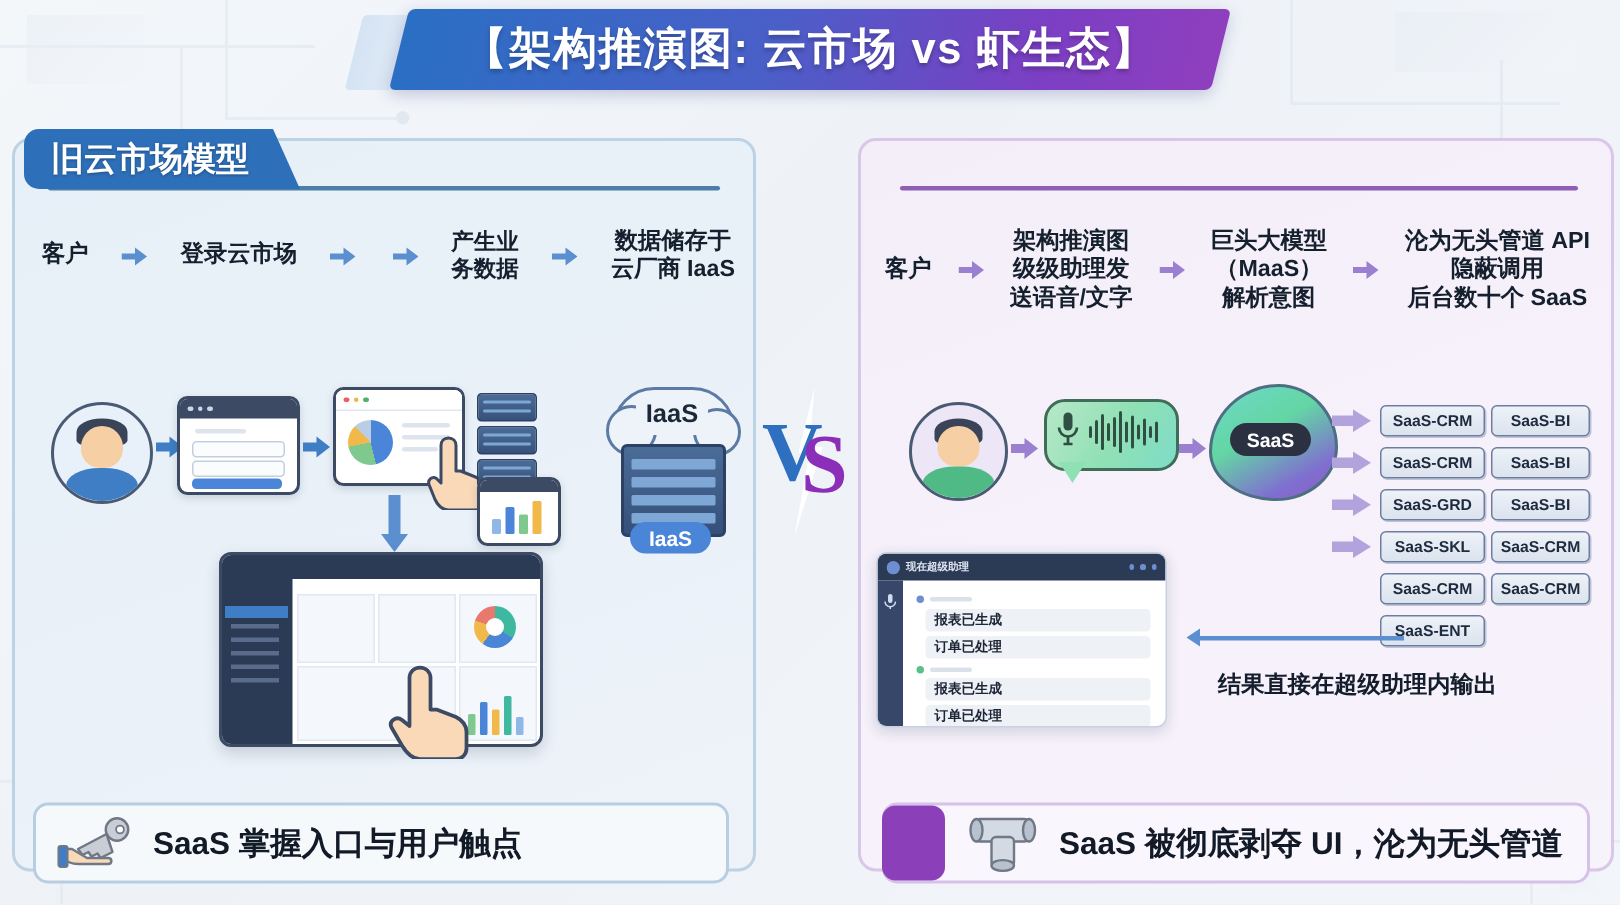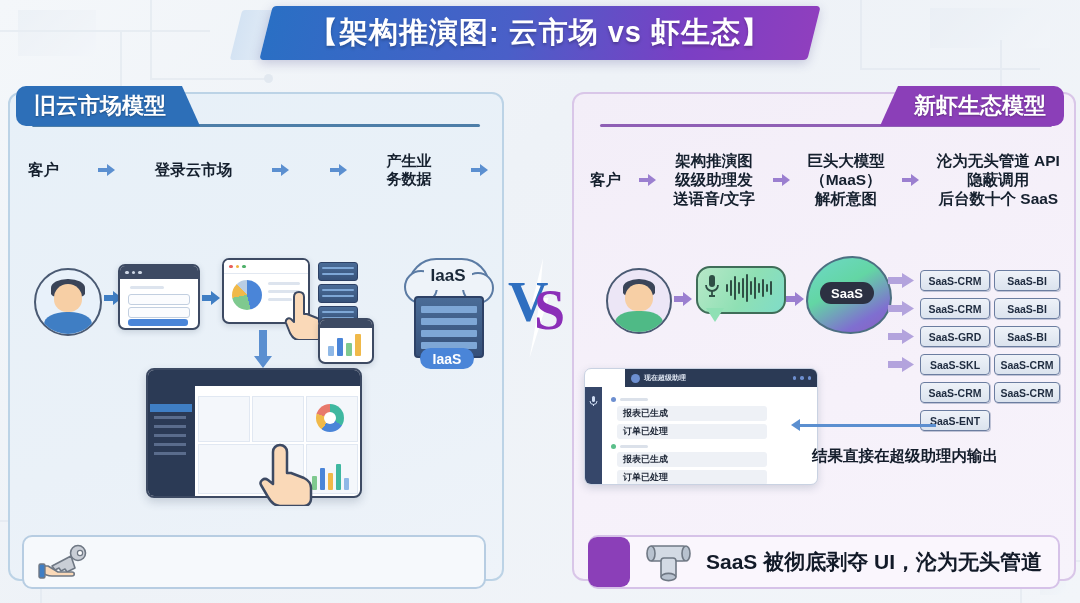--- a/index.html
+++ b/index.html
@@ -195,20 +195,24 @@
     <svg class="farrow" viewBox="0 0 17 14">
       <path d="M0 5h9V1l8 6-8 6V9H0z" fill="#5b8fd0"></path>
       </svg>
     <div class="fl small">
       <div>产生业</div>
       <div>务数据</div>
     </div>
     <svg class="farrow" viewBox="0 0 17 14">
       <path d="M0 5h9V1l8 6-8 6V9H0z" fill="#5b8fd0"></path>
       </svg>
+    <div class="fl">
+      <div>数据储存于</div>
+      <div>云厂商 IaaS</div>
+    </div>
   </div>
 
   <div class="avatar" style="left:34px;top:268px;width:64px;height:64px;background:#e8f1fa;">
     <div class="av-hair"></div>
     <div class="av-face"></div>
     <div class="av-body" style="background:#3f7ec4;"></div>
   </div>
   <svg style="position:absolute;left:104px;top:290px;width:18px;height:16px;" viewBox="0 0 18 16">
     <path d="M0 5h9V1l9 7-9 7V11H0z" fill="#3f7ec4"></path>
     </svg>
@@ -321,27 +325,25 @@
   </div>
 
   <div class="concl concl-l">
     <svg class="key-ic" width="54" height="36" viewBox="0 0 54 36">
       <circle cx="40" cy="9" r="7.5" fill="#c9ced6" stroke="#6f7884" stroke-width="1.6"></circle>
       <circle cx="42" cy="9" r="2.6" fill="#fff" stroke="#6f7884" stroke-width="1.2"></circle>
       <path d="M33 12 14 22l3 4 4-2 2 3 4-2 2 3 8-4z" fill="#c9ced6" stroke="#6f7884" stroke-width="1.6" stroke-linejoin="round"></path>
       <path d="M4 22h6l10 6h14c3 0 3 4 0 4H14c-4 0-8-2-10-4z" fill="#fad9b8" stroke="#6f7884" stroke-width="1.6" stroke-linejoin="round"></path>
       <rect x="1" y="20" width="6" height="14" rx="1.5" fill="#3f7ec4" stroke="#6f7884" stroke-width="1.4"></rect>
     </svg>
+    <div class="ctext">SaaS 掌握入口与用户触点</div>
   </div>
 
   <div class="panel panel-r">
     <div class="panel-rule rule-r"></div>
-  </div>
-  <div class="tab tab-r">
-    <span>新虾生态模型</span>
   </div>
 
   <div class="flow flow-r">
     <div class="fl">
       <div>客户</div>
     </div>
     <svg class="farrow" viewBox="0 0 17 14">
       <path d="M0 5h9V1l8 6-8 6V9H0z" fill="#9b7fd0"></path>
       </svg>
     <div class="fl">
@@ -423,21 +425,21 @@
   <div class="sbadge" style="left:920px;top:354px;width:68px;">SaaS-SKL</div>
   <div class="sbadge" style="left:920px;top:382px;width:68px;">SaaS-CRM</div>
   <div class="sbadge" style="left:920px;top:410px;width:68px;">SaaS-ENT</div>
 
   <div class="sbadge" style="left:994px;top:270px;width:64px;">SaaS-BI</div>
   <div class="sbadge" style="left:994px;top:298px;width:64px;">SaaS-BI</div>
   <div class="sbadge" style="left:994px;top:326px;width:64px;">SaaS-BI</div>
   <div class="sbadge" style="left:994px;top:354px;width:64px;">SaaS-CRM</div>
   <div class="sbadge" style="left:994px;top:382px;width:64px;">SaaS-CRM</div>
 
-  <div class="chat" style="left:584px;top:368px;width:192px;height:115px;padding-left:40px;">
+  <div class="chat" style="left:584px;top:368px;width:192px;height:115px;">
     <div class="chat-hd">
       <svg width="9" height="9" viewBox="0 0 9 9">
         <circle cx="4.5" cy="4.5" r="4.5" fill="#6d8fd0"></circle>
         </svg>
       <span class="chat-title">现在超级助理</span>
       <span style="margin-left:auto;display:flex;gap:4px;">
         <span class="wdot" style="background:#6d8fd0;"></span>
         <span class="wdot" style="background:#6d8fd0;"></span>
         <span class="wdot" style="background:#6d8fd0;"></span>
       </span>

